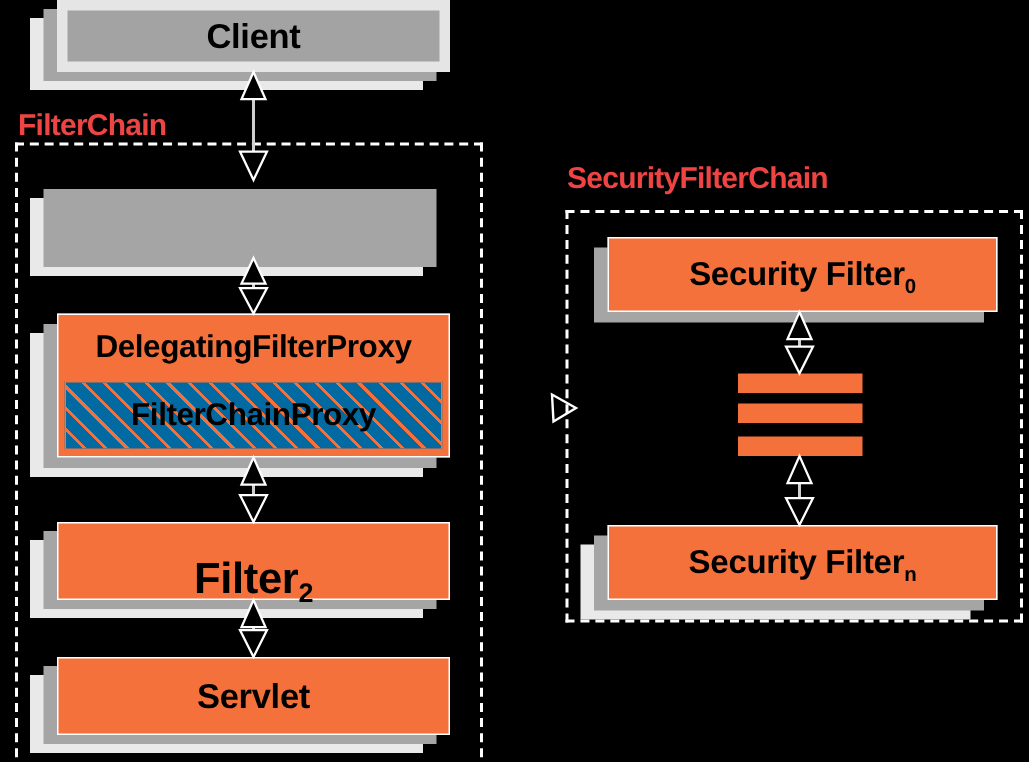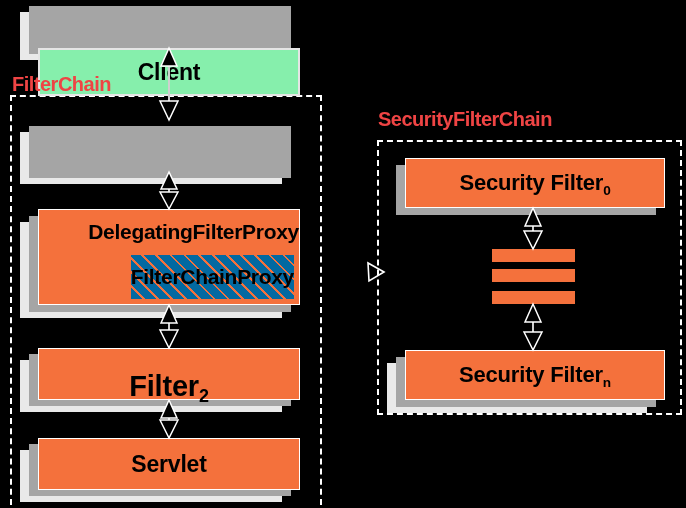--- a/index.html
+++ b/index.html
@@ -40,23 +40,22 @@
     box-sizing: border-box;
     color: #000000;
     font-weight: bold;
     letter-spacing: -0.2px;
   }
   .box-orange {
     background: #f4713c;
     border: 1px solid #ffffff;
   }
   .box-purple {
-    background: #86efac;
-    border: 2px solid #e5e5e5;
-    margin-top: 48px;
+    background: #a3a3a3;
+    border: 7px solid #e5e5e5;
   }
 
   .box-label { line-height: 1; white-space: nowrap; }
   .box-label sub {
     font-size: 0.62em;
     vertical-align: baseline;
     position: relative;
     top: 0.35em;
     font-weight: bold;
   }
@@ -163,21 +162,21 @@
   <div class="shadow-near" style="left:29px; top:6px;  width:262px; height:48px;"></div>
   <div class="box box-purple" style="left:38px; top:0px; width:262px; height:48px;">
     <span class="box-label" style="font-size:23px;">Client</span>
   </div>
 
   <div class="shadow-far" style="left:20px; top:132px; width:262px; height:52px;"></div>
   <div class="shadow-near" style="left:29px; top:126px; width:262px; height:52px;"></div>
 
   <div class="shadow-far" style="left:20px; top:222px; width:262px; height:96px;"></div>
   <div class="shadow-near" style="left:29px; top:216px; width:262px; height:96px;"></div>
-  <div class="composite" style="left:38px; top:209px; width:262px; height:96px;align-items:flex-end;">
+  <div class="composite" style="left:38px; top:209px; width:262px; height:96px;">
     <div class="composite-title">DelegatingFilterProxy</div>
     <div class="composite-inner">
       <div class="hatch"></div>
       <span class="composite-inner-label">FilterChainProxy</span>
     </div>
   </div>
 
   <div class="shadow-far" style="left:20px; top:360px; width:262px; height:52px;"></div>
   <div class="shadow-near" style="left:29px; top:354px; width:262px; height:52px;"></div>
   <div class="box box-orange" style="left:38px; top:348px; width:262px; height:52px;">

